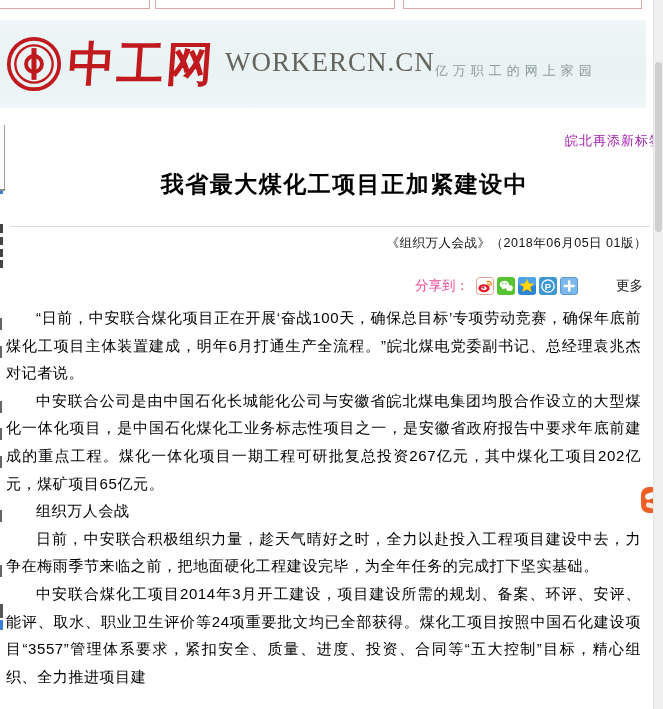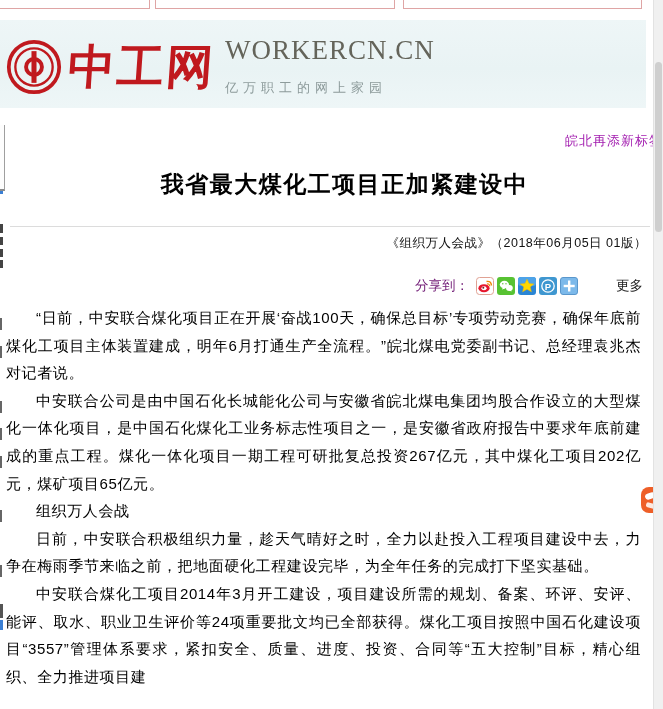--- a/index.html
+++ b/index.html
@@ -12,37 +12,37 @@
   .tf2{left:155px;width:238px;}
   .tf3{left:403px;width:237px;}
 
   
   .site-header{position:absolute;top:20px;left:0;width:646px;height:88px;
     background:linear-gradient(180deg,#eef6f7 0%,#e9f3f4 55%,#eef6f7 100%);}
   .logo{position:absolute;left:6px;top:16px;display:flex;align-items:center;cursor:pointer;}
   .emblem{width:56px;height:56px;display:block;}
   .zgw{font-family:"Liberation Serif","DejaVu Serif",serif;font-weight:bold;color:#c0191e;
     font-size:47px;line-height:56px;margin-left:6px;letter-spacing:2px;transform:skewX(-4deg);}
-  .latin{margin-left:10px;display:flex;flex-direction:column;justify-content:center;}
+  .latin{margin-left:10px;display:flex;flex-direction:row;justify-content:center;}
   .latin .domain{font-family:"Liberation Serif","DejaVu Serif",serif;font-size:27px;
     line-height:29px;color:#64645a;letter-spacing:1px;}
   .latin .tagline{font-size:13px;color:#8d9b9b;letter-spacing:5px;margin-top:14px;}
 
   
   .kicker{position:absolute;top:132px;left:0;width:100%;text-align:right;
     font-size:13px;color:#a21caf;letter-spacing:1px;}
   .title{position:absolute;top:169px;left:0;width:100%;text-align:center;
     font-family:"Liberation Serif","DejaVu Serif",serif;
     font-size:23px;font-weight:bold;color:#000;letter-spacing:1.5px;padding-left:13px;}
   .divider{position:absolute;top:226px;left:10px;width:640px;height:0;border-top:1px solid #dcdcdc;}
   .source{position:absolute;top:235px;right:16px;font-size:12.5px;color:#111;letter-spacing:.5px;}
 
   
   .share{position:absolute;top:277px;right:20px;display:flex;align-items:center;}
-  .share-label{font-size:13.5px;color:#701a75;margin-right:4px;}
+  .share-label{font-size:13.5px;color:#ec4899;margin-right:4px;}
   .sicon{width:18px;height:18px;border-radius:3px;margin-left:3px;display:inline-block;cursor:pointer;}
   .sicon svg{display:block;width:18px;height:18px;}
   .more-txt{font-size:13.5px;color:#222;margin-left:1px;cursor:pointer;padding-left:37px;}
 
   
   .body-text{position:absolute;top:304px;left:6px;width:635px;color:#000;}
   .body-text p{margin:0;font-size:15px;line-height:27.6px;letter-spacing:.6px;
     text-align:justify;text-indent:2em;}
 
   

